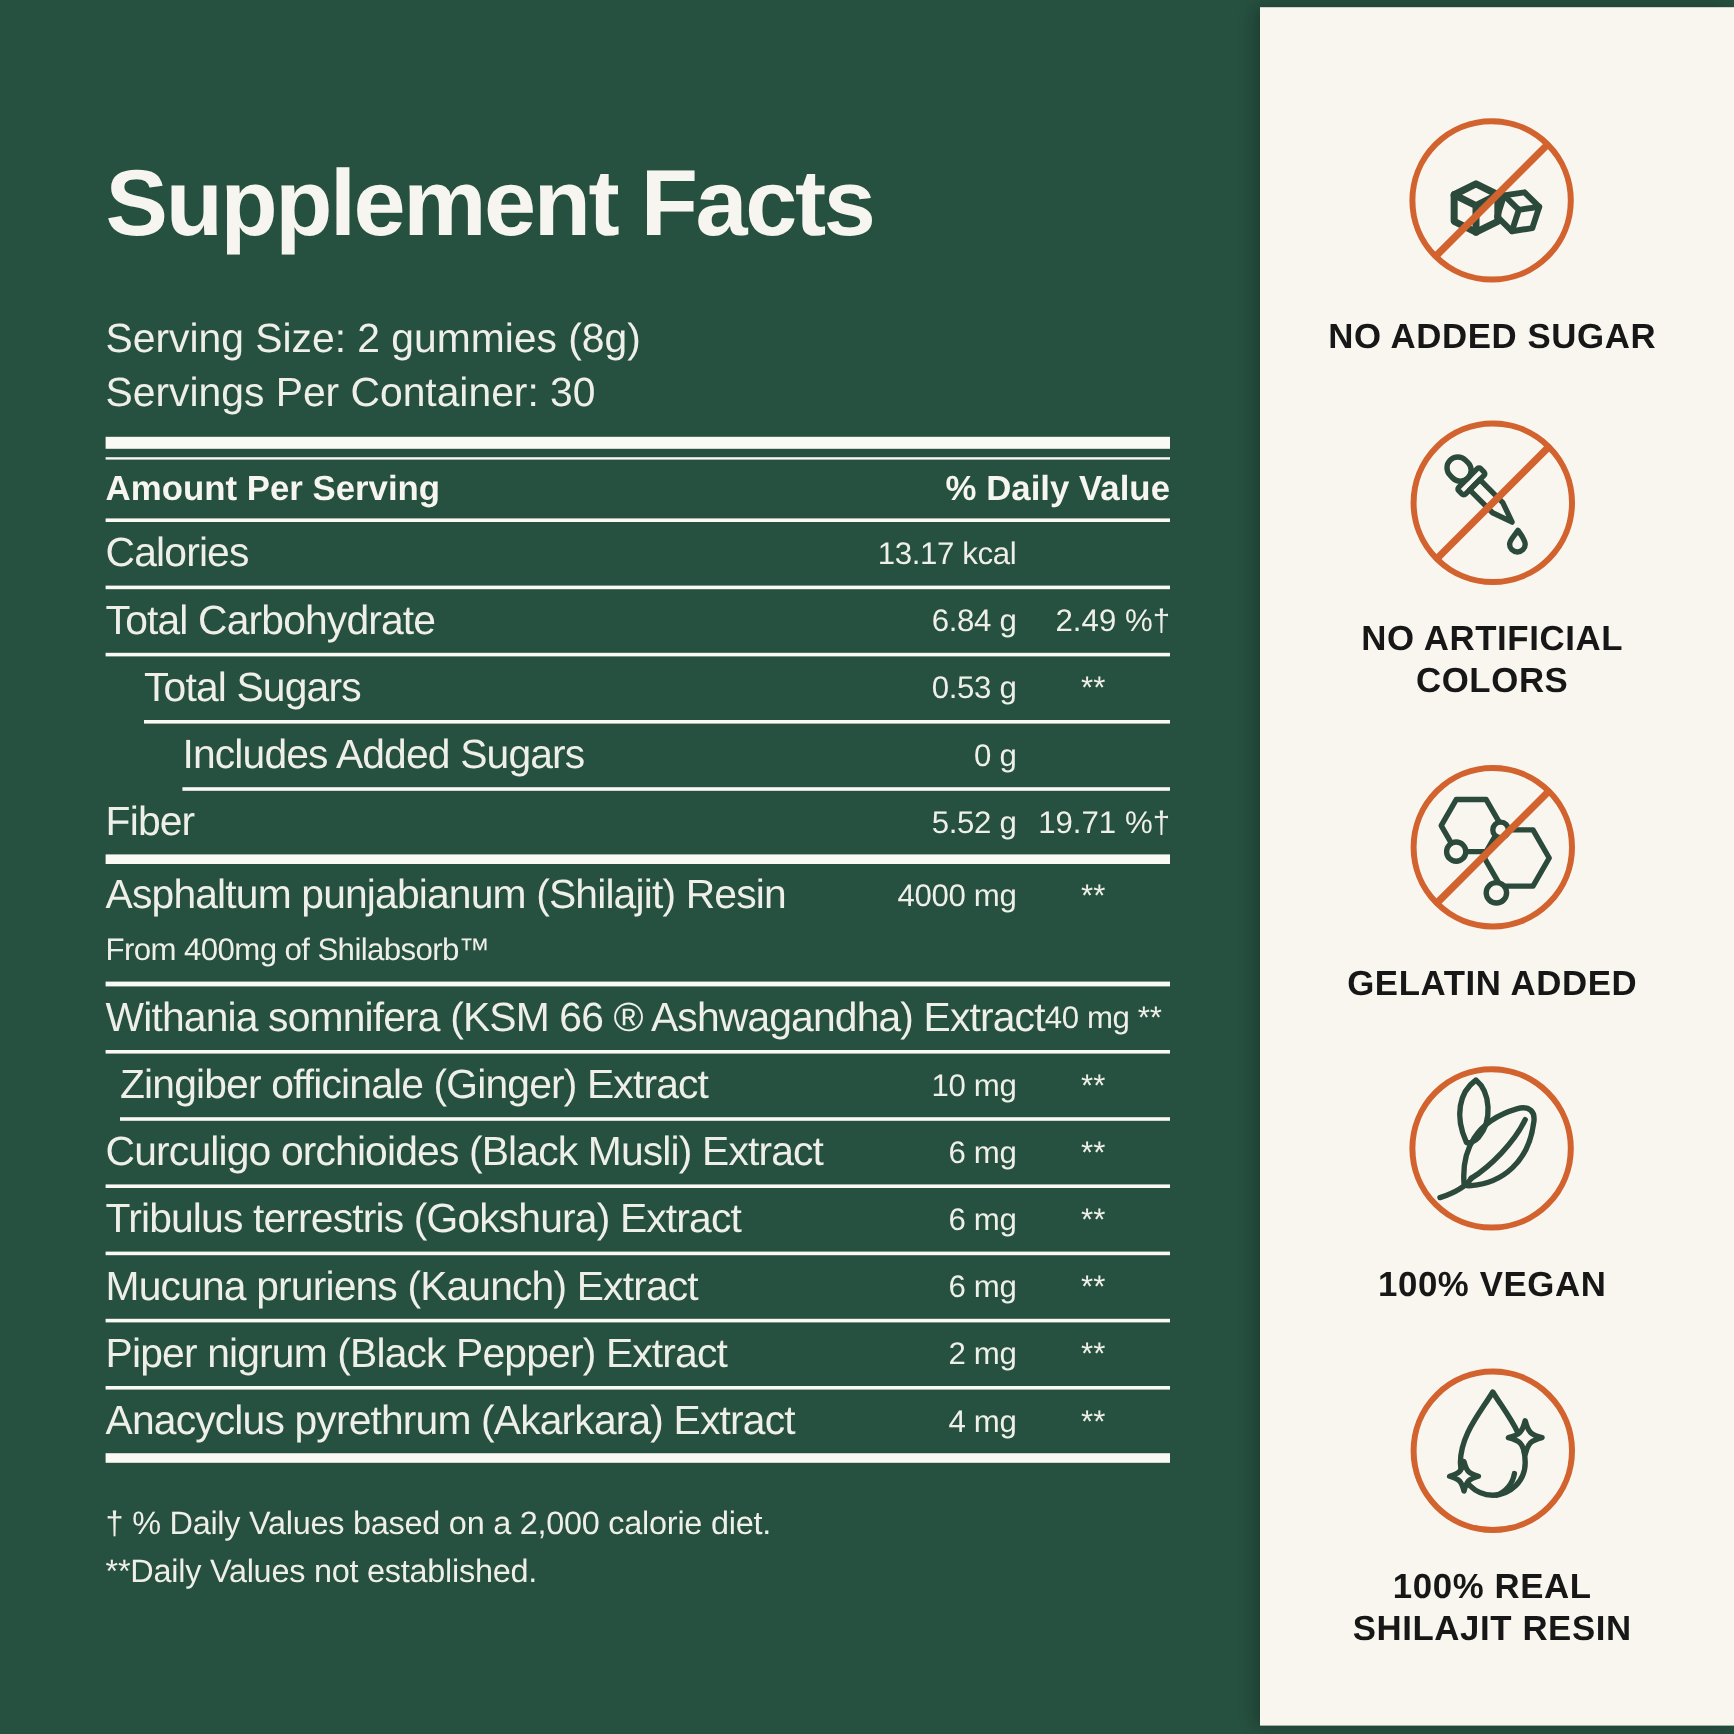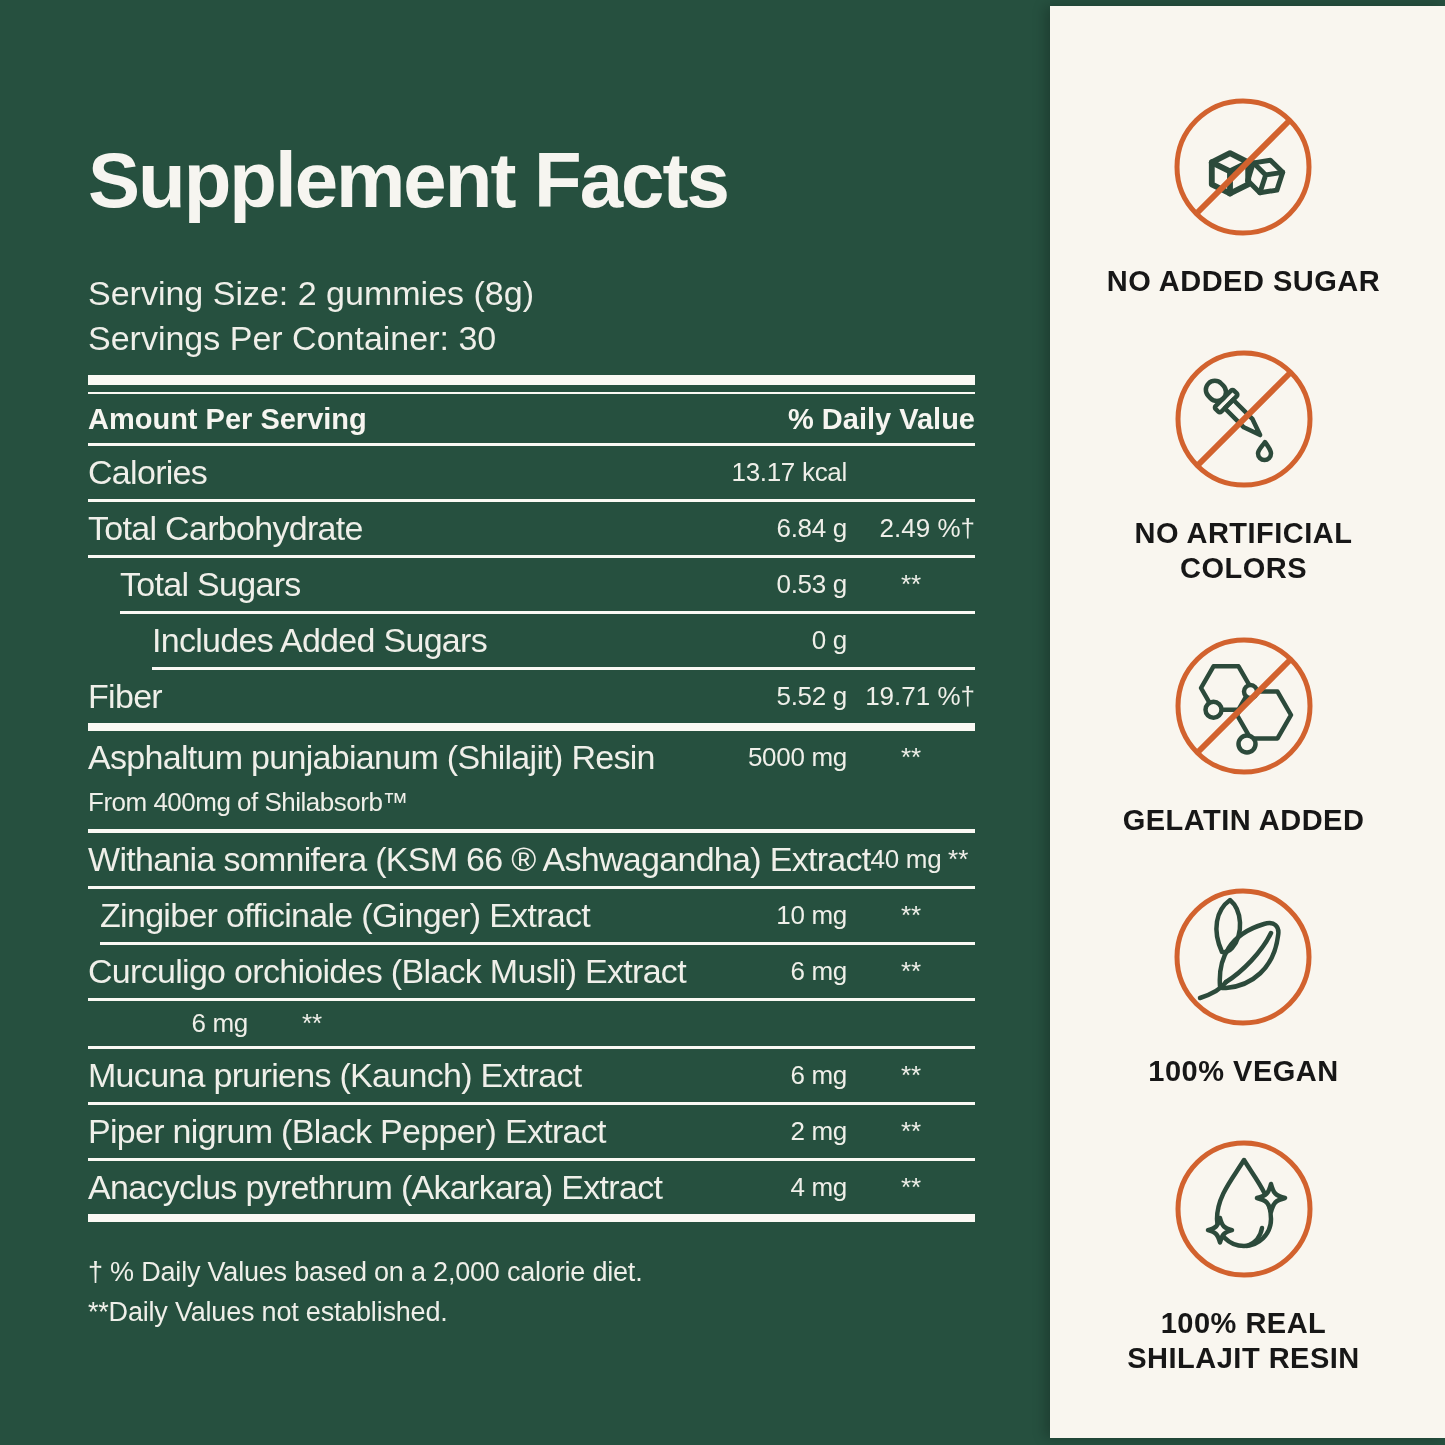--- a/index.html
+++ b/index.html
@@ -3,21 +3,21 @@
 <meta charset="utf-8">
 <style>
   html,body{margin:0;padding:0;background:#26503F;}
   .stage{
     position:relative;width:1445px;height:1445px;overflow:hidden;
     background:#26503F;font-family:"Liberation Sans",sans-serif;
   }
   
   .panel{
     position:absolute;left:0;top:0;width:1050px;height:1445px;
-    box-sizing:border-box;padding:11px 75px 0 88px;color:#F4F4EF;
+    box-sizing:border-box;padding:0 75px 0 88px;color:#F4F4EF;
   }
   .title{
     margin:130px 0 0 0;font-size:78px;font-weight:bold;letter-spacing:-2px;
     color:#F6F5F0;line-height:1;
   }
   .serving-block{margin-top:52px;font-size:34px;line-height:1.32;color:#EFEFE9;}
   .facts-table{margin-top:14px;}
   .rule-thick-top{height:10px;background:#FAF9F4;margin-bottom:7px;}
   .rule-thin{height:2px;background:#FAF9F4;}
   .t-header{
@@ -108,21 +108,21 @@
     <div class="line1">
       <span class="c-name">Fiber</span>
       <span class="c-amt">5.52 g</span>
       <span class="c-dv right">19.71 %†</span>
     </div>
 
   </div>
           <div class="row sep-medium" style="margin-left: 0px;">
     <div class="line1">
       <span class="c-name">Asphaltum punjabianum (Shilajit) Resin</span>
-      <span class="c-amt">5000 mg</span>
+      <span class="c-amt">4000 mg</span>
       <span class="c-dv center">**</span>
     </div>
     <div class="sub">From 400mg of Shilabsorb™</div>
   </div>
           <div class="row sep-normal" style="margin-left: 0px;">
     <div class="line1">
       <span class="c-name">Withania somnifera (KSM 66 ® Ashwagandha) Extract</span>
       <span class="c-amt">40 mg</span>
       <span class="c-dv center">**</span>
     </div>
@@ -139,20 +139,21 @@
           <div class="row sep-normal" style="margin-left: 0px;">
     <div class="line1">
       <span class="c-name">Curculigo orchioides (Black Musli) Extract</span>
       <span class="c-amt">6 mg</span>
       <span class="c-dv center">**</span>
     </div>
 
   </div>
           <div class="row sep-normal" style="margin-left: 0px;">
     <div class="line1">
+      <span class="c-name">Tribulus terrestris (Gokshura) Extract</span>
       <span class="c-amt">6 mg</span>
       <span class="c-dv center">**</span>
     </div>
 
   </div>
           <div class="row sep-normal" style="margin-left: 0px;">
     <div class="line1">
       <span class="c-name">Mucuna pruriens (Kaunch) Extract</span>
       <span class="c-amt">6 mg</span>
       <span class="c-dv center">**</span>

